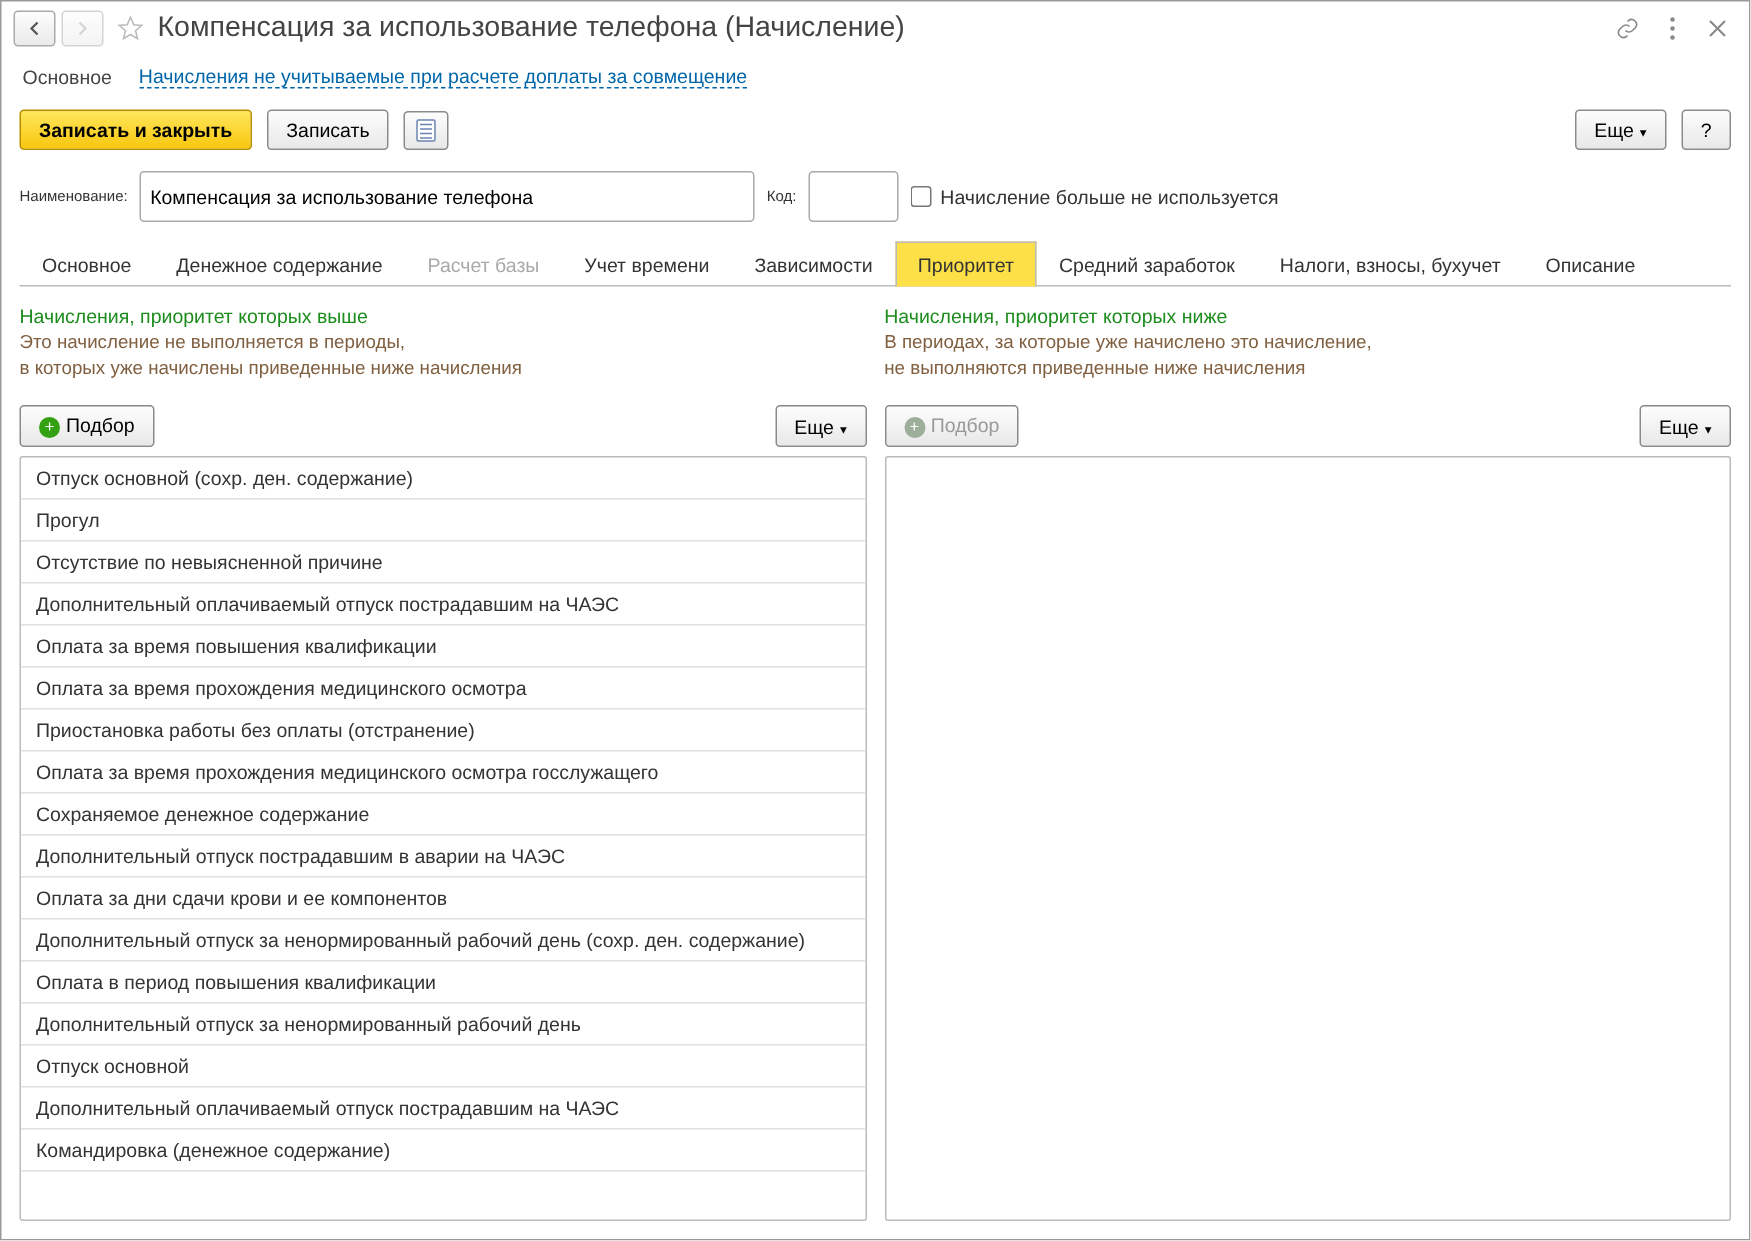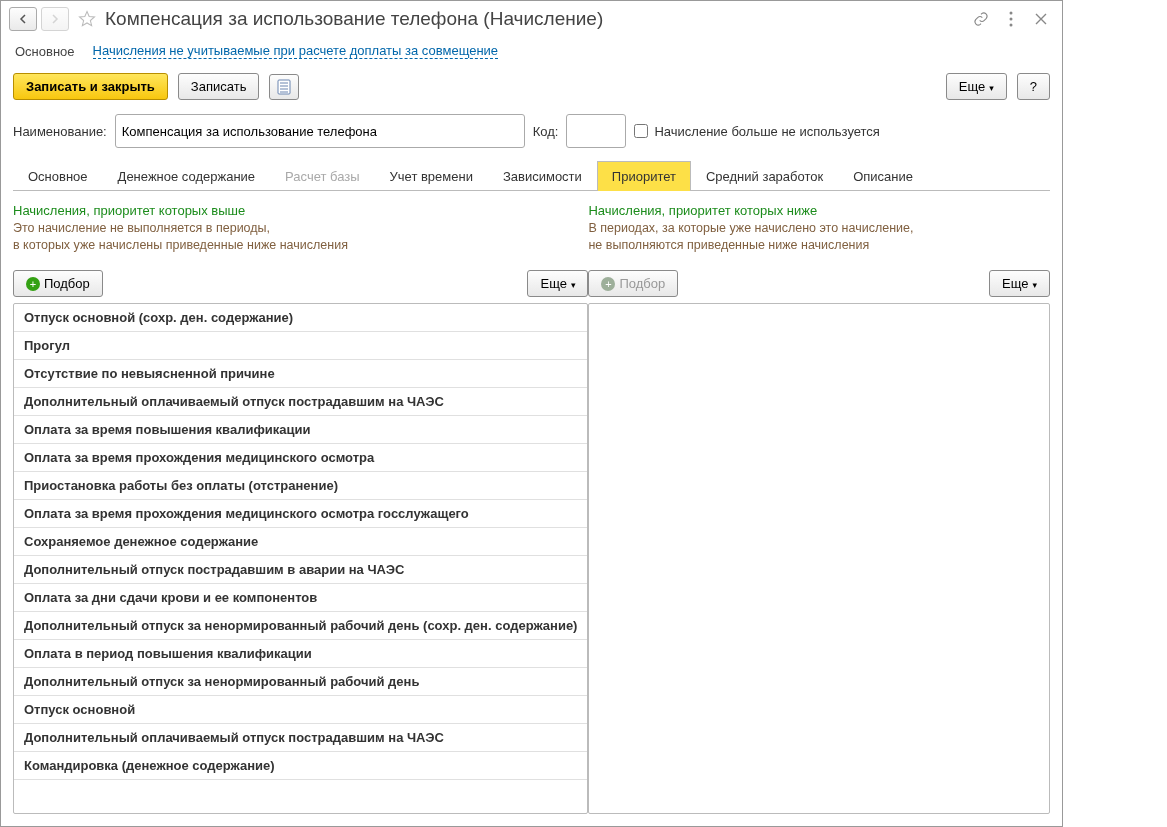--- a/index.html
+++ b/index.html
@@ -1,17 +1,17 @@
 <!DOCTYPE html>
 <html><head>
 <meta charset="utf-8">
 <style>
   * { box-sizing: border-box; margin: 0; padding: 0; }
   body { font-family: Arial, sans-serif; font-size: 13px; background: #ffffff; color: #333; }
-  .window { width: 1063px; height: 827px; border: 1px solid #999; position: relative; display: flex; flex-direction: column; }
+  .window { width: 1167px; height: 827px; border: 1px solid #999; position: relative; display: flex; flex-direction: column; }
 
   
   .titlebar { display: flex; align-items: center; padding: 4px 8px; height: 36px; gap: 4px; }
   .nav-btn { width: 28px; height: 24px; border: 1px solid #aaa; background: linear-gradient(#fdfdfd,#eaeaea); border-radius: 3px; display:flex; align-items:center; justify-content:center; cursor:pointer; }
   .nav-btn.disabled { opacity:0.5; color:#888; }
   .star { width:20px; height:20px; display:flex; align-items:center; justify-content:center; margin:0 4px; color:#bbb; }
   .title { font-size: 19px; font-weight: normal; color:#444; flex:1; white-space:nowrap; }
   .win-icons { display:flex; gap:12px; align-items:center; padding-right:4px; }
   .win-icon { width:18px; height:18px; display:flex; align-items:center; justify-content:center; color:#888; cursor:pointer; }
 
@@ -23,45 +23,45 @@
   
   .btnbar { display:flex; align-items:center; padding:4px 12px 12px 12px; gap:10px; }
   .btn { border:1px solid #8a8a8a; border-radius:3px; padding:5px 12px; background:linear-gradient(#fdfdfd,#e8e8e8); cursor:pointer; font-size:13px; }
   .btn.yellow { background:linear-gradient(#ffe65c,#f8c70f); border-color:#b88e00; font-weight:bold; }
   .btn.icon-only { padding:4px 7px; }
   .btn .arrow-down { margin-left:4px; font-size:9px; }
   .spacer { flex:1; }
 
   
   .formrow { display:flex; align-items:center; gap:8px; padding:2px 12px 12px 12px; }
-  .formrow label { font-size:13px; color:#333; }
+  .formrow label { font-size:10px; color:#333; }
   input[type=text] { border:1px solid #aaa; border-radius:3px; height:24px; padding:16px 6px; font-size:13px; }
   .name-input { width:410px; }
   .code-input { width:60px; }
   .chk { display:flex; align-items:center; gap:6px; }
   .chk input { width:14px; height:14px; }
 
   
   .tabs { display:flex; border-bottom:1px solid #bbb; margin:0 12px; }
   .tab { padding:7px 14px; border:1px solid transparent; border-bottom:none; font-size:13px; color:#333; cursor:pointer; position:relative; top:1px; background:transparent; }
   .tab.disabled { color:#a9a9a9; }
   .tab.active { border-color:#bbb; background:#fde047; }
 
   
-  .pane { display:flex; padding:12px; flex:1; min-height:0; }
+  .pane { display:flex; gap:12px; padding:12px; flex:1; min-height:0; }
   .col { flex:1; display:flex; flex-direction:column; min-height:0; }
   .col-header { font-size:13px; margin-bottom:2px; }
   .green { color:#1c8c1c; }
   .sub { color:#806040; font-size:12.5px; line-height:1.35; margin-bottom:16px; }
   .col-btns { display:flex; gap:8px; margin-bottom:6px; }
   .plus-ico { display:inline-flex; width:14px; height:14px; border-radius:50%; background:#34a113; color:#fff; align-items:center; justify-content:center; font-size:11px; margin-right:4px; line-height:1; }
   .plus-ico.disabled { background:#9daf9a; }
   .list { flex:1; border:1px solid #bbb; border-radius:2px; overflow-y:scroll; background:#fff; min-height:0; }
   .list.empty { background:#fff; }
-  .row { padding:6px 10px; border-bottom:1px solid #e0e0e0; font-size:13px; white-space:nowrap; overflow:hidden; text-overflow:ellipsis; cursor:default;font-weight:bold; }
+  .row { padding:6px 10px; border-bottom:1px solid #e0e0e0; font-size:13px; white-space:nowrap; overflow:hidden; text-overflow:ellipsis; cursor:default; }
 
   
   .list::-webkit-scrollbar { width:16px; }
   .list::-webkit-scrollbar-track { background:#f0f0f0; }
   .list::-webkit-scrollbar-thumb { background:#c0c0c0; border:2px solid #f0f0f0; border-radius:8px; }
 
   svg { display:block; }
 </style>
 </head>
 <body>
@@ -140,20 +140,21 @@
   </div>
 
   <div class="tabs" id="tabs">
       <div class="tab">Основное</div>
       <div class="tab">Денежное содержание</div>
       <div class="tab disabled">Расчет базы</div>
       <div class="tab">Учет времени</div>
       <div class="tab">Зависимости</div>
       <div class="tab active">Приоритет</div>
       <div class="tab">Средний заработок</div>
+      <div class="tab">Налоги, взносы, бухучет</div>
       <div class="tab">Описание</div>
     </div>
 
   <div class="pane">
     <div class="col">
       <div class="col-header green">Начисления, приоритет которых выше</div>
       <div class="sub">
         <span>Это начисление не выполняется в периоды,</span><br>
         <span>в которых уже начислены приведенные ниже начисления</span>
       </div>

